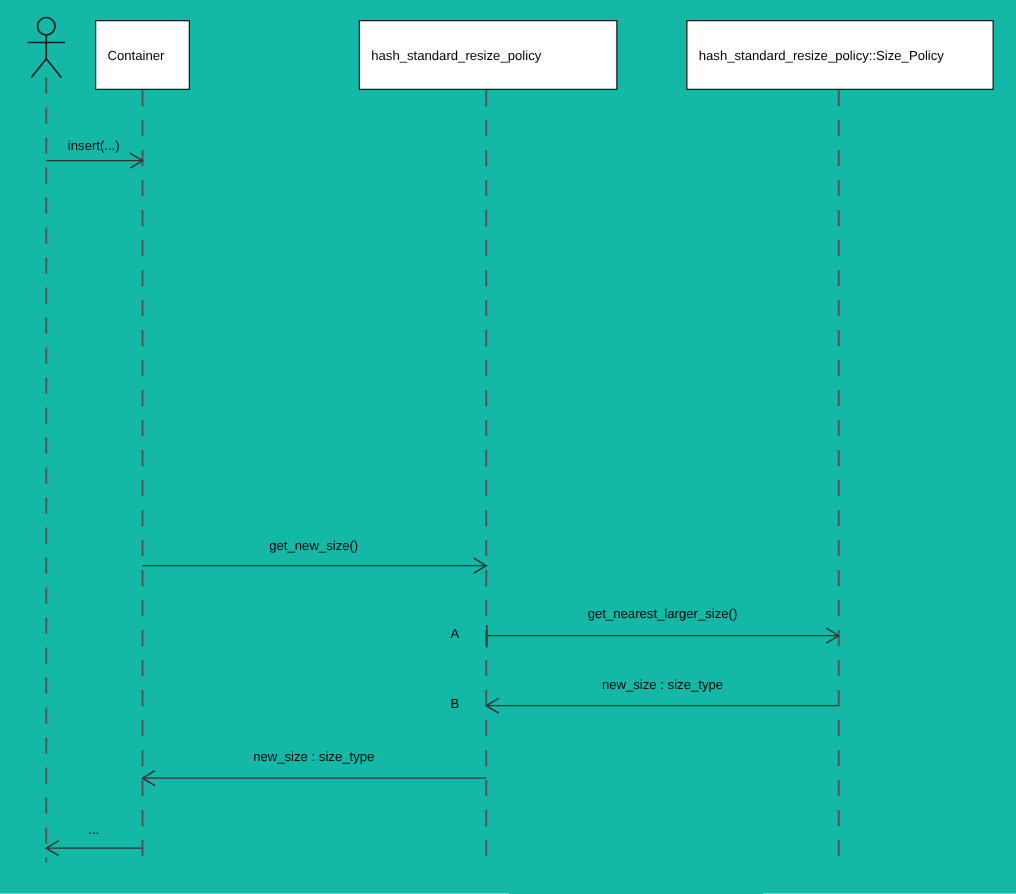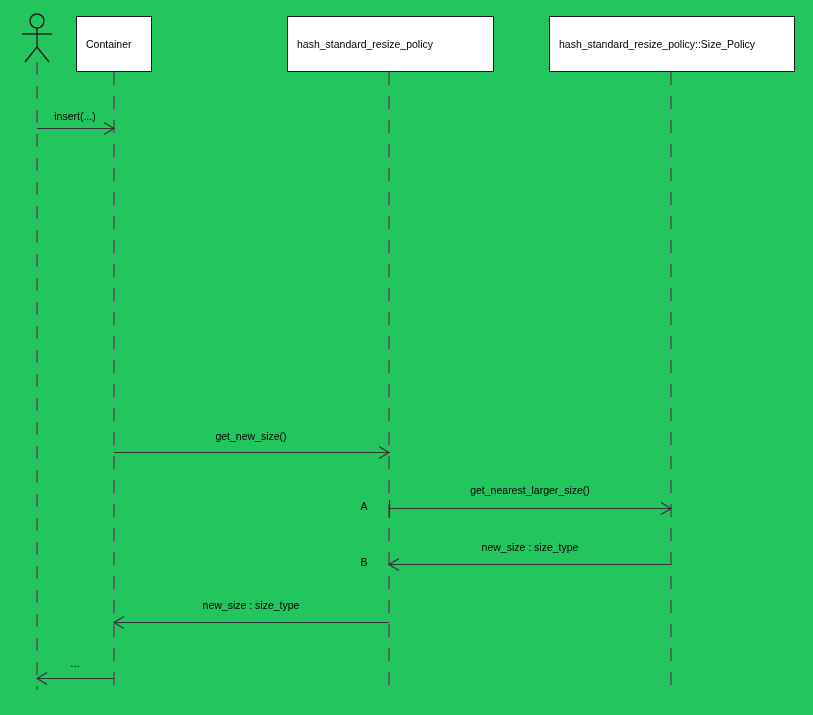--- a/index.html
+++ b/index.html
@@ -11,21 +11,21 @@
   body {
     font-family: "Liberation Sans", sans-serif;
     width: 813px;
     height: 715px;
     overflow: hidden;
   }
   #diagram-root {
     position: relative;
     width: 813px;
     height: 715px;
-    background: #22c55e;
+    background: #14b8a6;
   }
   svg.diagram-canvas {
     display: block;
     width: 813px;
     height: 715px;
   }
   .lifeline-box {
     fill: #ffffff;
     stroke: #1a1a1a;
     stroke-width: 1;

